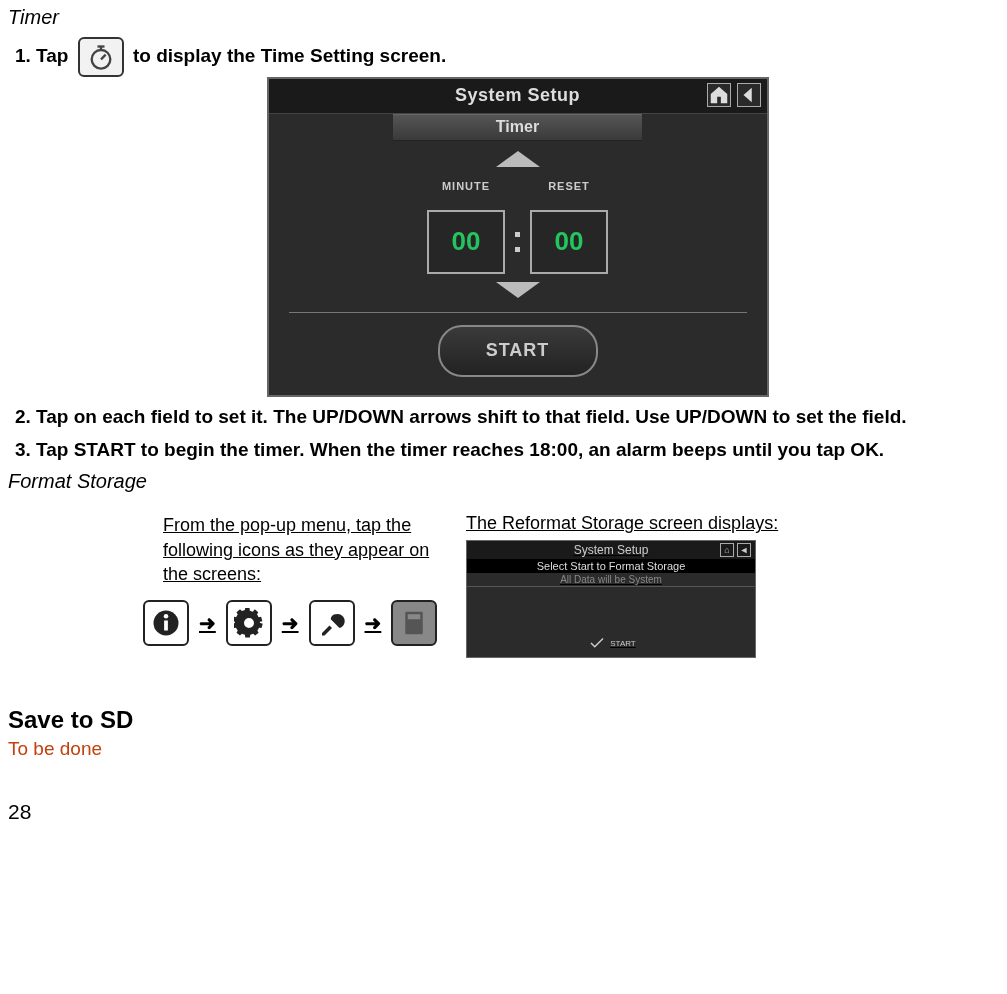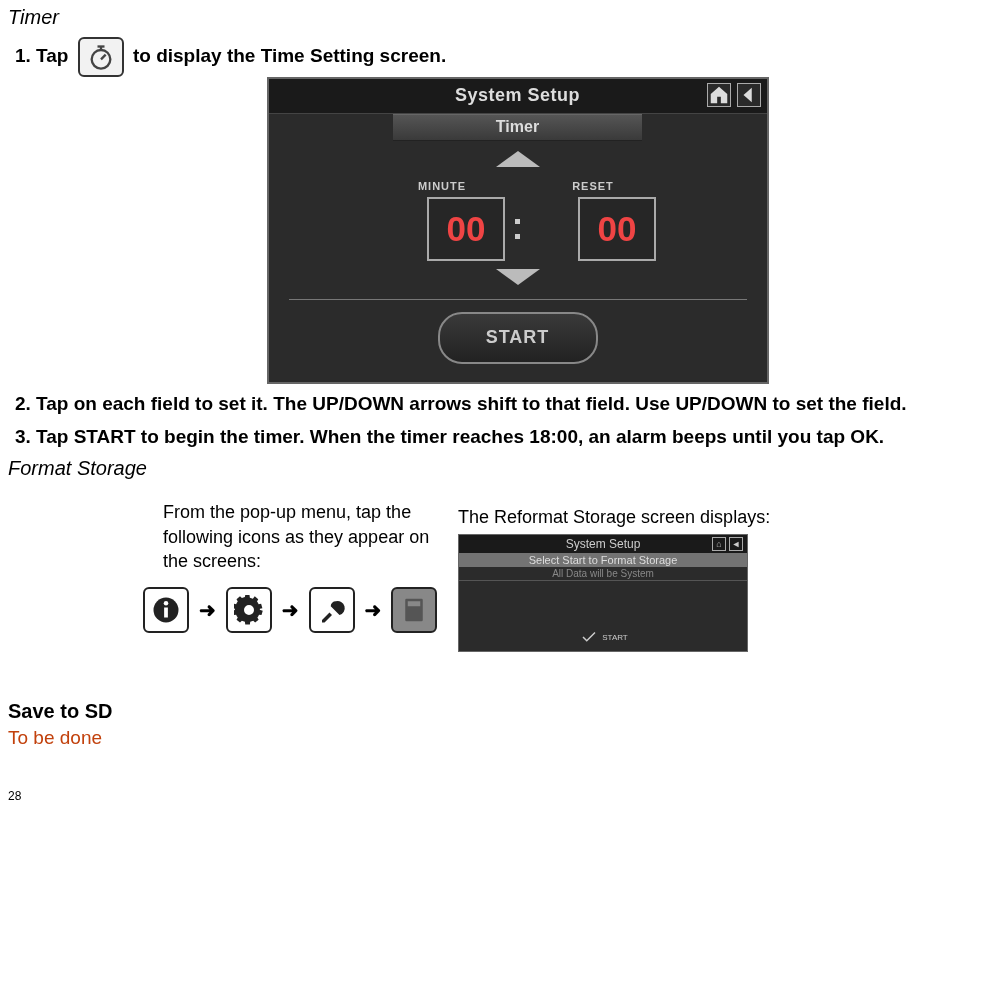--- a/index.html
+++ b/index.html
@@ -99,34 +99,33 @@
   }
   .timer-col {
     display: flex;
     flex-direction: column;
     align-items: center;
     position: relative;
   }
   .timer-label {
     font-size: 11px;
     letter-spacing: 1px;
-    margin-bottom: 4px;
+    margin-bottom: 17px;
     color: #ccc;
   }
   .timer-box {
     width: 74px;
     height: 60px;
     border: 2px solid #aaa;
     display: flex;
     align-items: center;
     justify-content: center;
-    font-size: 35px;
-    color: #ef4444;
+    font-size: 26px;
+    color: #22c55e;
     background: #262626;
-    margin-left: 48px;
   }
   .timer-sep {
     display: flex;
     flex-direction: column;
     justify-content: center;
     gap: 10px;
     height: 60px;
     margin-bottom: 2px;
   }
   .timer-sep span {
@@ -162,23 +161,24 @@
     font-size: 18px;
     letter-spacing: 1px;
     color: #ccc;
     background: linear-gradient(#3a3a3a,#222);
   }
   .ds-btn.dim { color: #777; border-color: #555; }
 
   
   .fs-block {
     display: flex;
-    gap: 20px;
+    gap: 28px;
     margin-top: 20px;
     padding-left: 155px;
+    text-decoration: underline;
   }
   .fs-left {
     width: 275px;
     font-size: 18px;
     line-height: 1.35;
   }
   .icon-path {
     display: flex;
     align-items: center;
     gap: 10px;
@@ -193,21 +193,20 @@
     background: #fff;
     display: flex;
     align-items: center;
     justify-content: center;
   }
   .path-icon svg { width: 30px; height: 30px; }
   .arrow-glyph { font-size: 20px; font-weight: bold; }
 
   .fs-right {
     font-size: 18px;
-    margin-top: 7px;
   }
   .mini-shot {
     width: 288px;
     border: 1px solid #666;
     background: #2b2b2b;
     color: #ccc;
     font-size: 12px;
     margin-top: 6px;
   }
   .mini-title {
@@ -225,21 +224,21 @@
   }
   .mini-icons span {
     width: 12px; height: 12px;
     border: 1px solid #aaa;
     display: flex;
     align-items: center;
     justify-content: center;
     font-size: 9px;
   }
   .mini-sub1 {
-    background: #737373;
+    background: #000000;
     text-align: center;
     padding: 1px 0;
     font-size: 11px;
     color: #ddd;
   }
   .mini-sub2 {
     text-align: center;
     font-size: 10px;
     color: #888;
     padding: 1px 0;
@@ -253,31 +252,31 @@
     align-items: center;
     justify-content: center;
     padding: 3px 0 5px 0;
     font-size: 10px;
     color: #ccc;
   }
   .mini-footer svg { width: 22px; height: 18px; }
 
   .bold-h {
     font-weight: bold;
-    font-size: 20px;
+    font-size: 24px;
     margin-top: 48px;
     margin-bottom: 4px;
   }
   .tbd {
     color: #c2410c;
     font-size: 19px;
     margin-bottom: 40px;
   }
   .page-num {
-    font-size: 12px;
+    font-size: 21px;
     margin-top: 18px;
   }
 </style>
 </head>
 <body>
 
 <div class="section-heading">Timer</div>
 
 <ol>
   <li>

